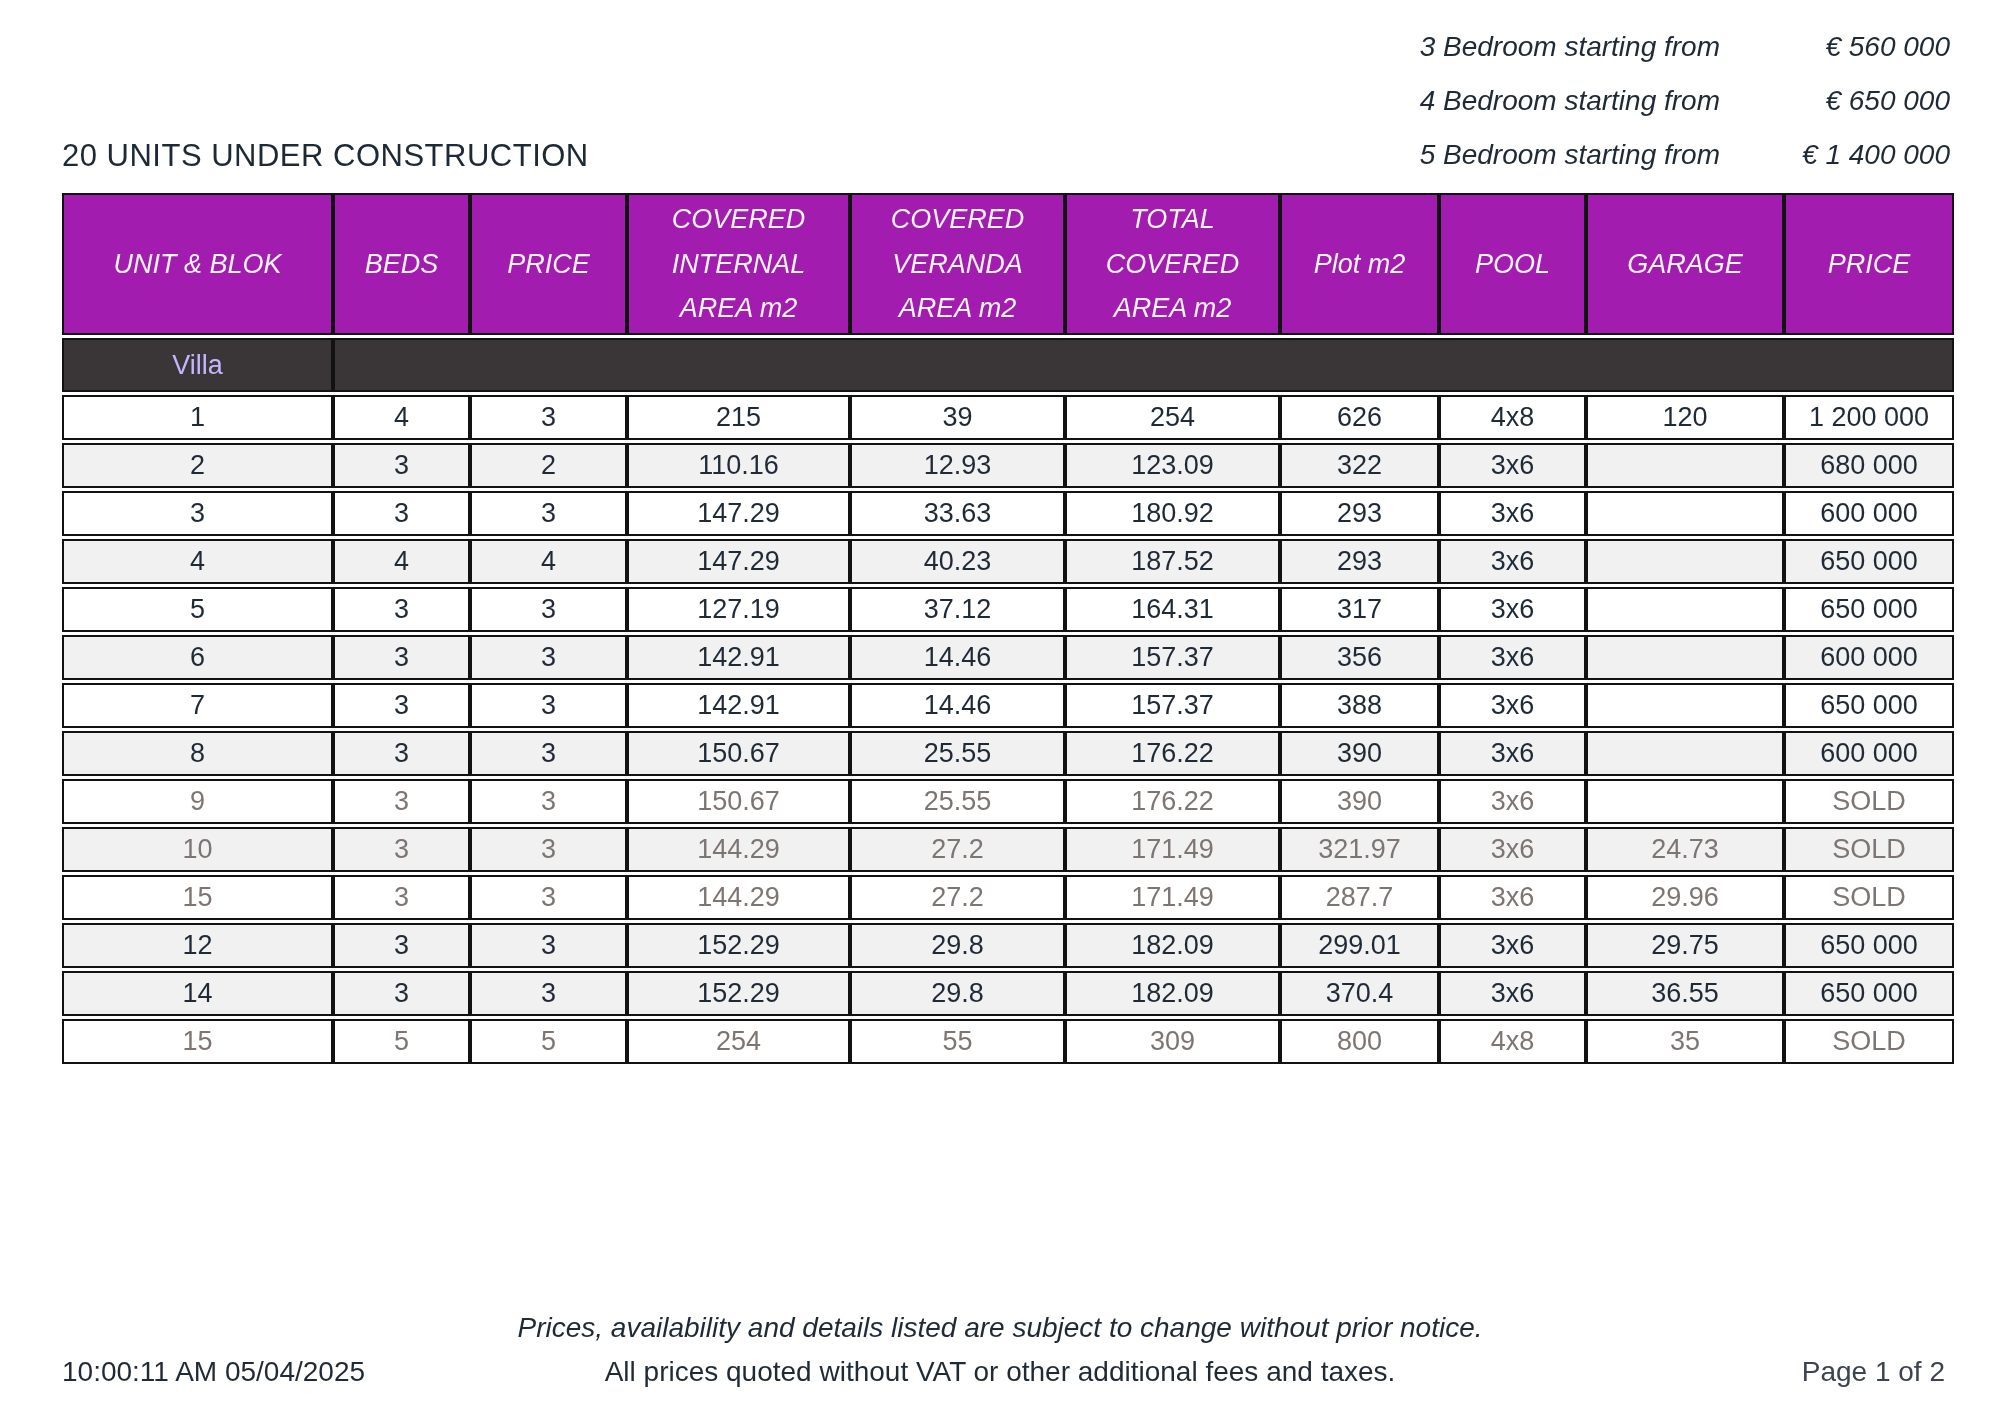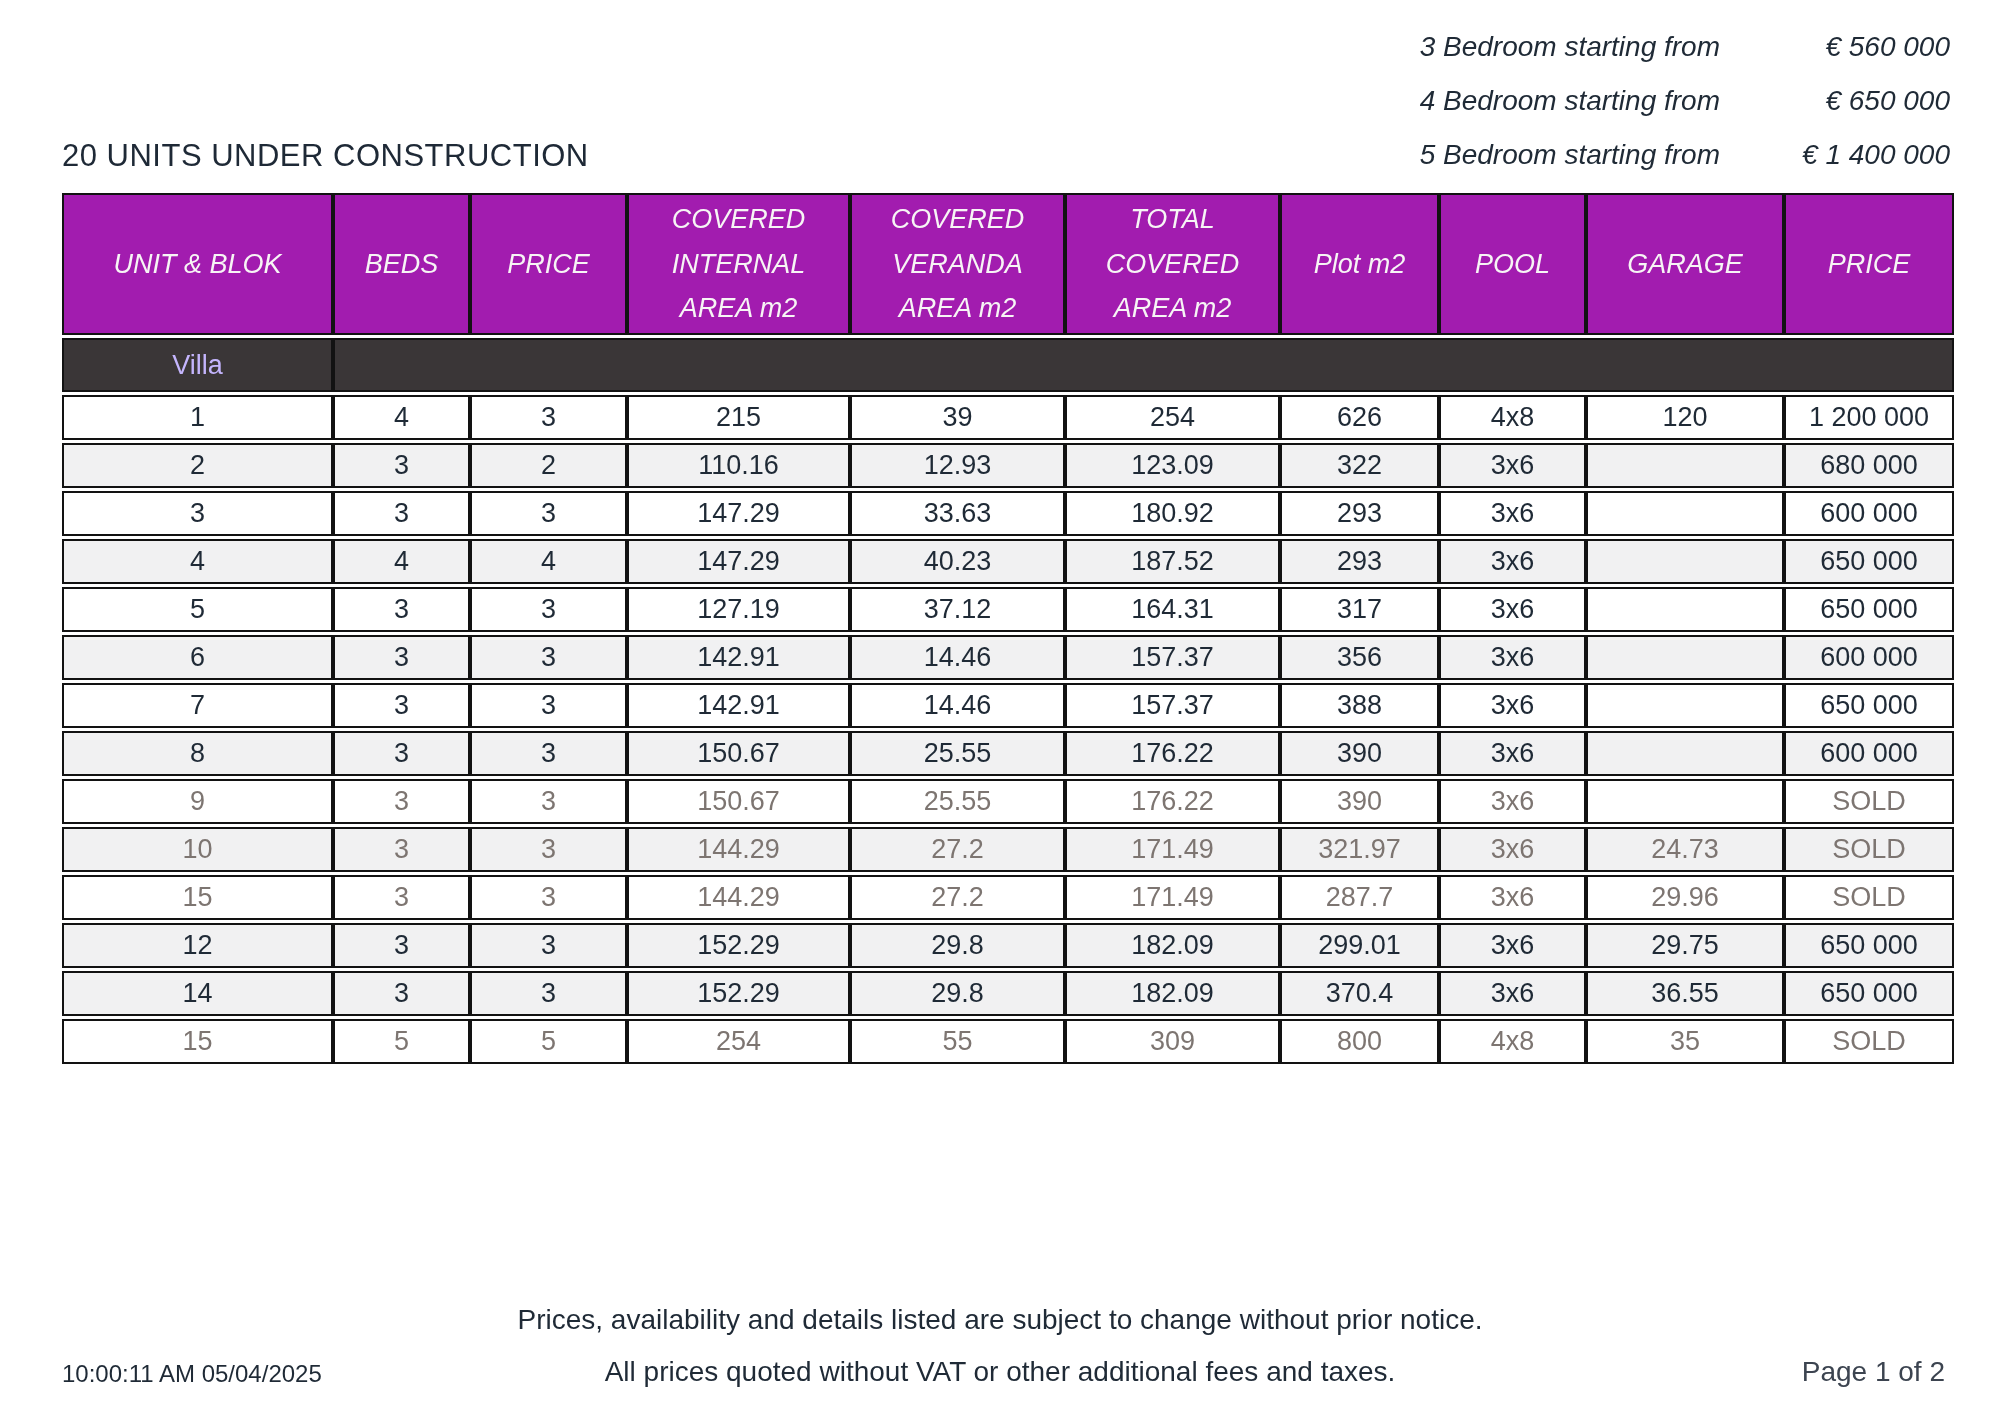--- a/index.html
+++ b/index.html
@@ -86,26 +86,26 @@
 
   
   .footer-center {
     position: absolute;
     left: 0;
     right: 0;
     bottom: 26px;
     text-align: center;
     font-size: 28px;
   }
-  .footer-center .fc-line1 { margin-bottom: 20px; }
+  .footer-center .fc-line1 { margin-bottom: 12px; font-style: italic; }
   .footer-left {
     position: absolute;
     left: 62px;
     bottom: 26px;
-    font-size: 24px;
+    font-size: 28px;
   }
   .footer-right {
     position: absolute;
     right: 55px;
     bottom: 26px;
     font-size: 28px;
     color: #3c4450;
   }
 </style>
 </head>

